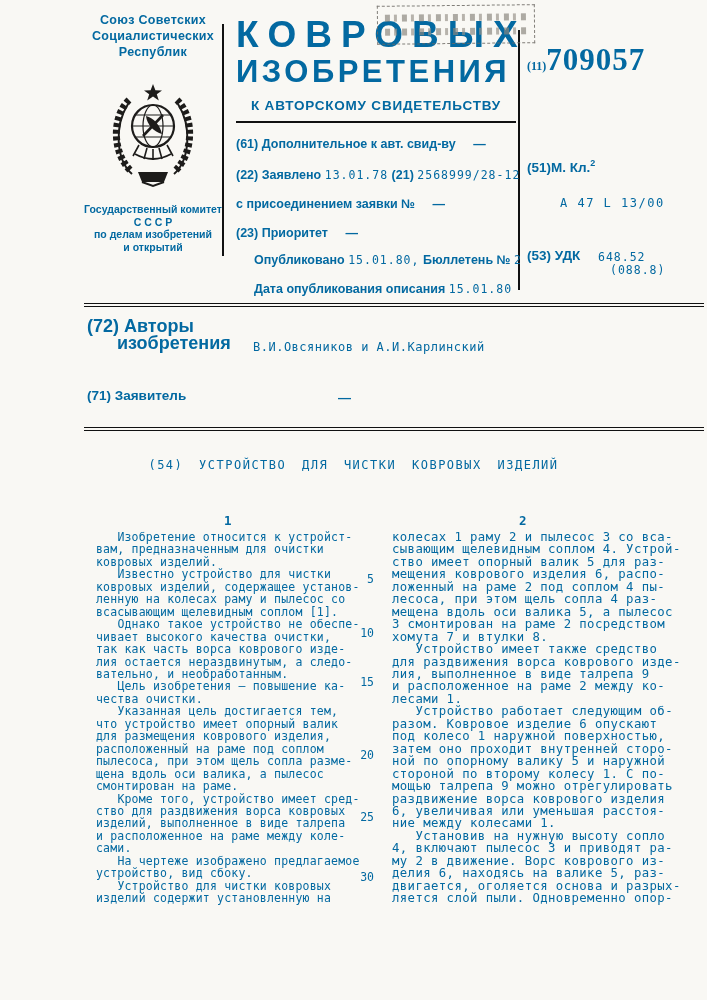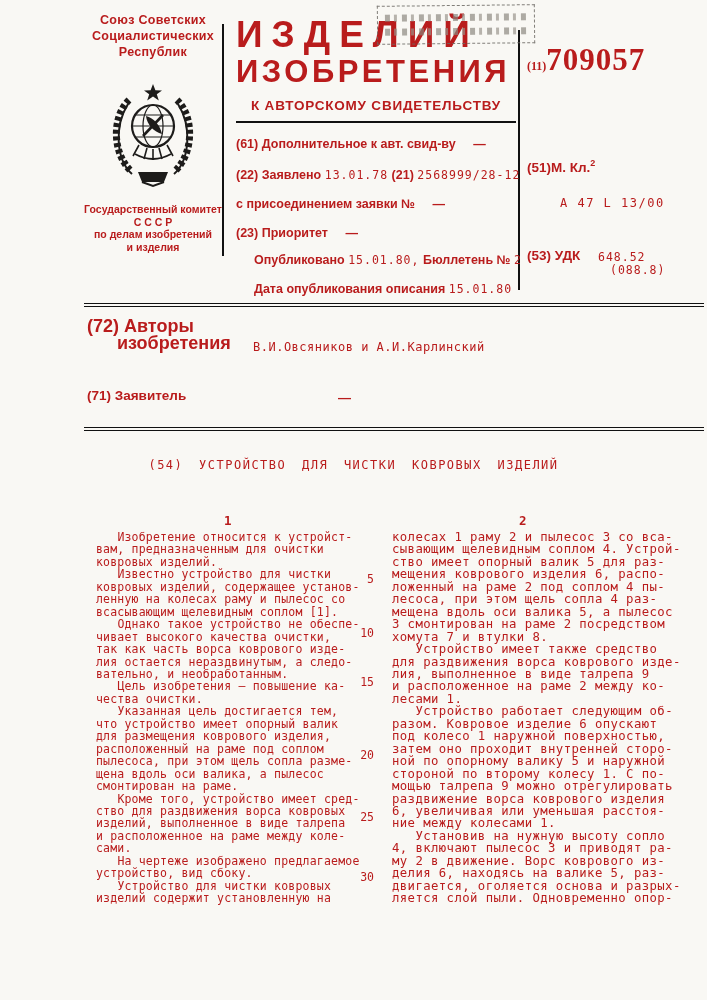--- a/index.html
+++ b/index.html
@@ -1,19 +1,19 @@
 <!DOCTYPE html>
 <html><head>
 <meta charset="utf-8">
 <style>
   * { margin:0; padding:0; box-sizing:border-box; }
   html,body { background:#888; }
   .page {
     position:relative; width:707px; height:1000px; margin:0 auto;
-    background:#f9f8f4; color:#b91c1c; overflow:hidden;
+    background:#f9f8f4; color:#0369a1; overflow:hidden;
     font-family:"Liberation Sans", sans-serif;
   }
   
   .union {
     position:absolute; left:84px; top:12px; width:138px;
     font-weight:bold; font-size:12.5px; line-height:16px; text-align:center;
     letter-spacing:.3px;
   }
   .emblem { position:absolute; left:102px; top:82px; width:102px; height:112px; }
   .committee {
@@ -134,29 +134,29 @@
         <path d="M36 90 L66 90 L62 100 L40 100 Z" fill="#1d1c1a" stroke="none"></path>
         <path d="M40 100 L51 104 L62 100" stroke-width="2"></path>
       </g>
     </svg>
   </div>
 
   <div class="committee">
     <div>Государственный  комитет</div>
     <div>С С С Р</div>
     <div>по  делам  изобретений</div>
-    <div>и  изделия</div>
+    <div>и  открытий</div>
   </div>
 
   <div class="vline-left"></div>
   <div class="vline-right"></div>
   <div class="hrule hrule-1"></div>
   <div class="hrule hrule-2"></div>
 
-  <div class="doc-title-1">ИЗДЕЛИЙ</div>
+  <div class="doc-title-1">КОВРОВЫХ</div>
   <div class="doc-title-2">ИЗОБРЕТЕНИЯ</div>
   <div class="doc-subtitle">К АВТОРСКОМУ СВИДЕТЕЛЬСТВУ</div>
 
   <div class="biblio-line l-61">
     <span class="b-label">(61) Дополнительное к авт. свид-ву</span>
     <span class="dash-val">—</span>
   </div>
 
   <div class="biblio-line l-22">
     <span class="b-label">(22) Заявлено</span>

